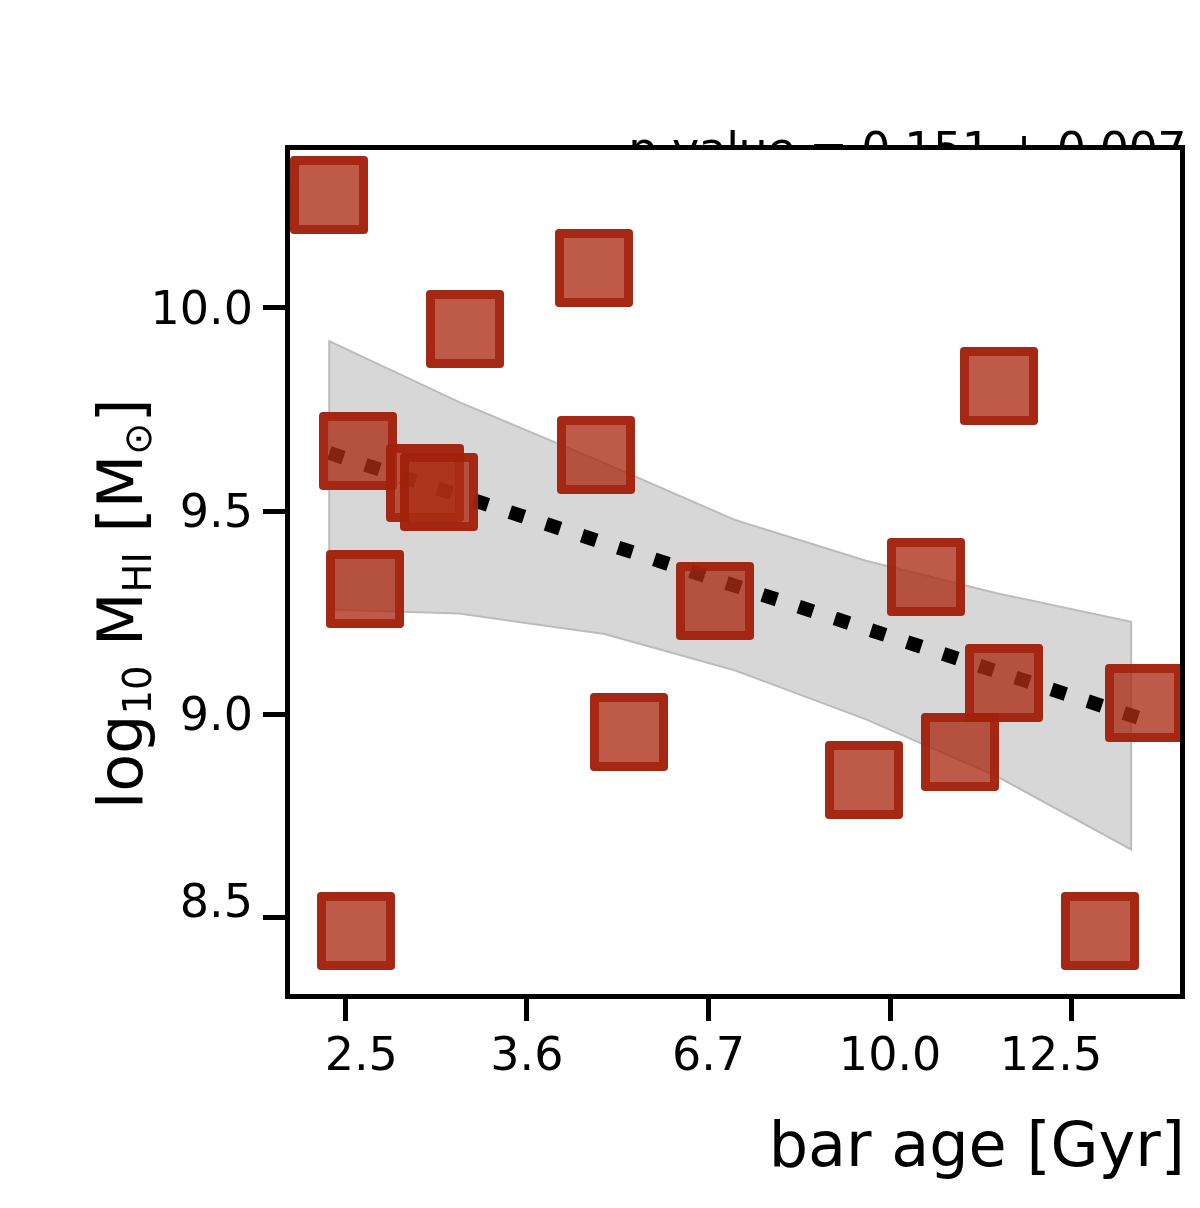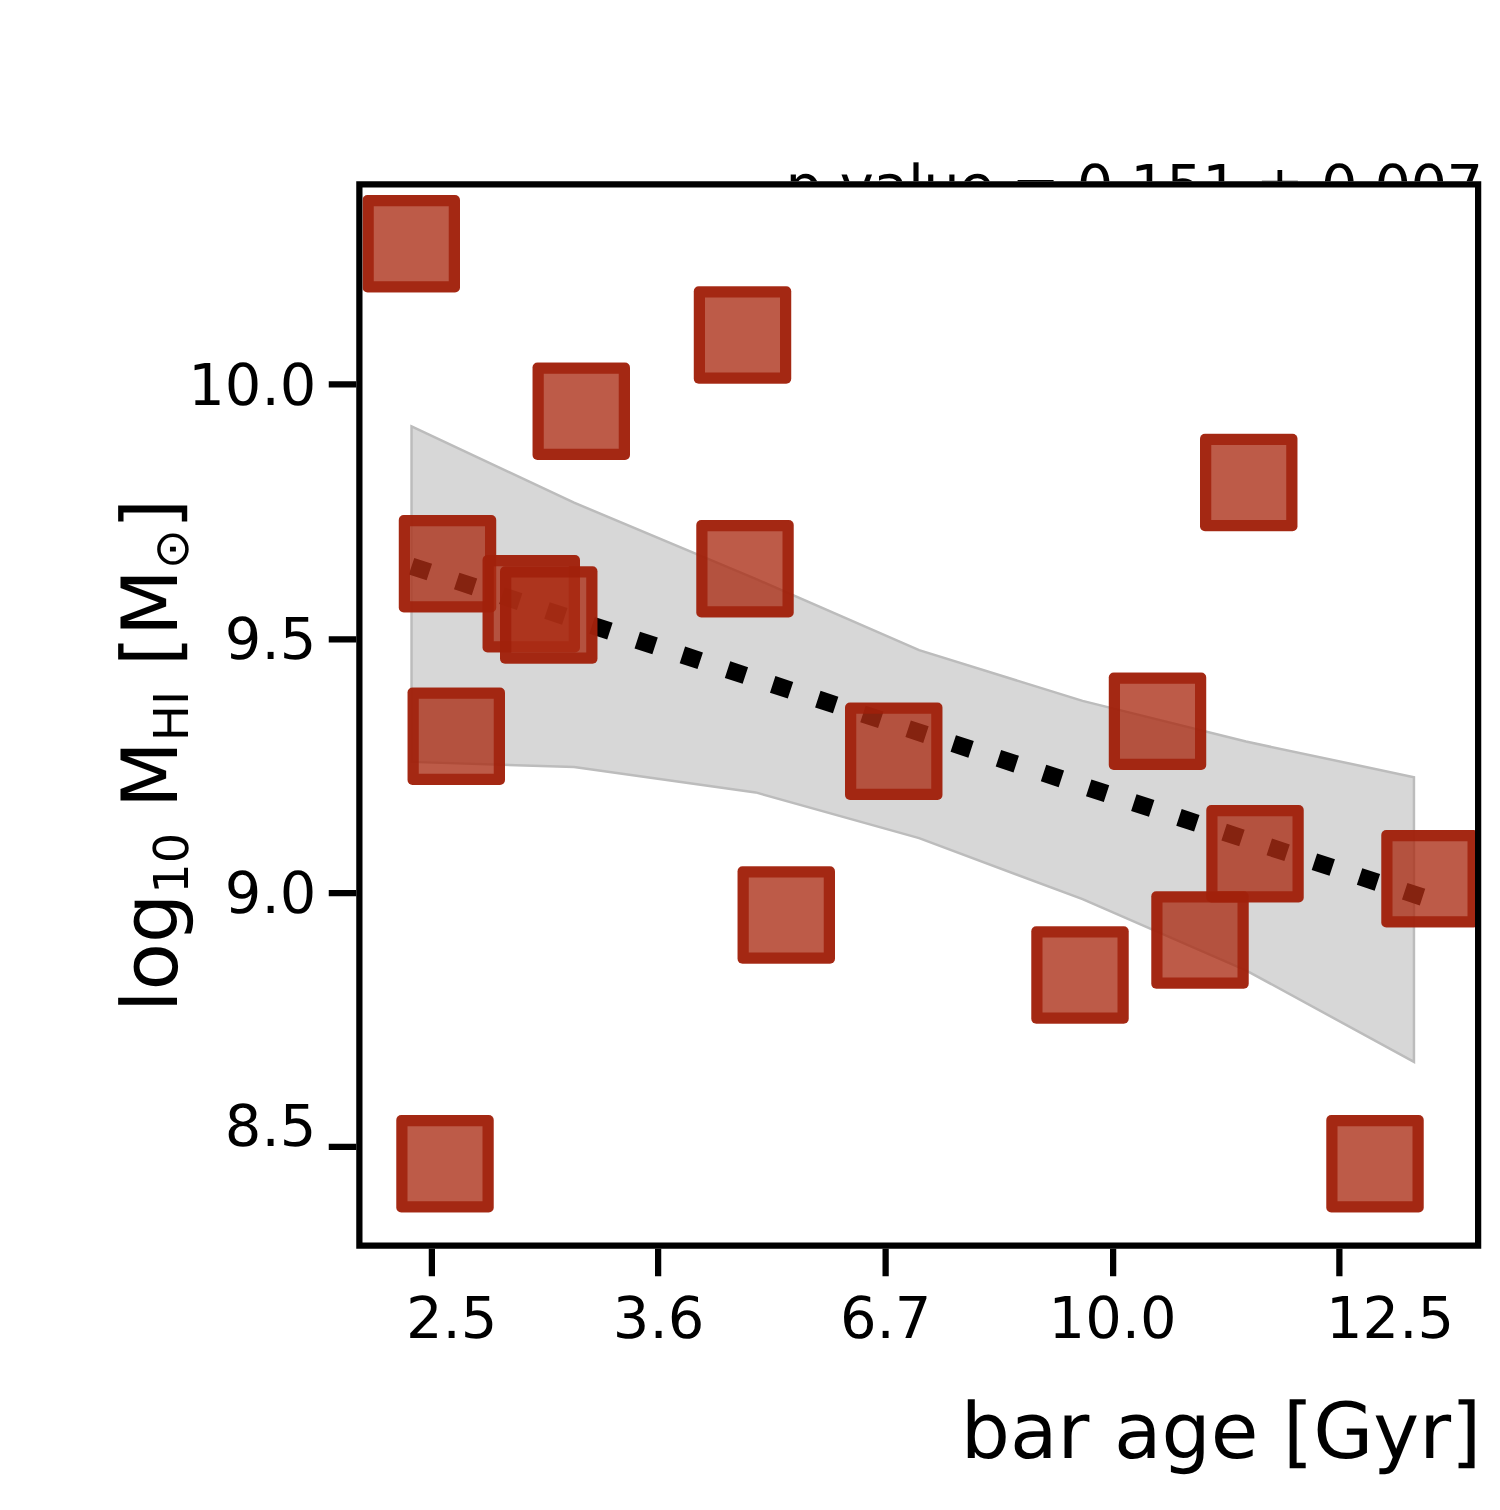--- a/index.html
+++ b/index.html
@@ -167,21 +167,21 @@
   <div id="ticklayer">
       <div class="xtick" style="left: 342.791px; top: 999px;"></div>
       <div class="xticklabel" style="left: 345.291px; top: 1027px; margin-left: 16px;">2.5</div>
       <div class="xtick" style="left: 524.389px; top: 999px;"></div>
       <div class="xticklabel" style="left: 526.889px; top: 1027px;">3.6</div>
       <div class="xtick" style="left: 705.987px; top: 999px;"></div>
       <div class="xticklabel" style="left: 708.487px; top: 1027px;">6.7</div>
       <div class="xtick" style="left: 887.585px; top: 999px;"></div>
       <div class="xticklabel" style="left: 890.085px; top: 1027px;">10.0</div>
       <div class="xtick" style="left: 1069.18px; top: 999px;"></div>
-      <div class="xticklabel" style="left: 1112px; top: 1027px; text-align: center;">12.5</div>
+      <div class="xticklabel" style="left: 1051px; top: 1027px; text-align: center;">12.5</div>
       <div class="ytick" style="left: 263px; top: 915.167px;"></div>
       <div class="yticklabel" style="right: 947px; top: 901px;">8.5</div>
       <div class="ytick" style="left: 263px; top: 711.833px;"></div>
       <div class="yticklabel" style="right: 947px; top: 714.333px; text-align: right;">9.0</div>
       <div class="ytick" style="left: 263px; top: 508.5px;"></div>
       <div class="yticklabel" style="right: 947px; top: 511px;">9.5</div>
       <div class="ytick" style="left: 263px; top: 305.167px;"></div>
       <div class="yticklabel" style="right: 947px; top: 307.667px;">10.0</div>
     </div>
 

